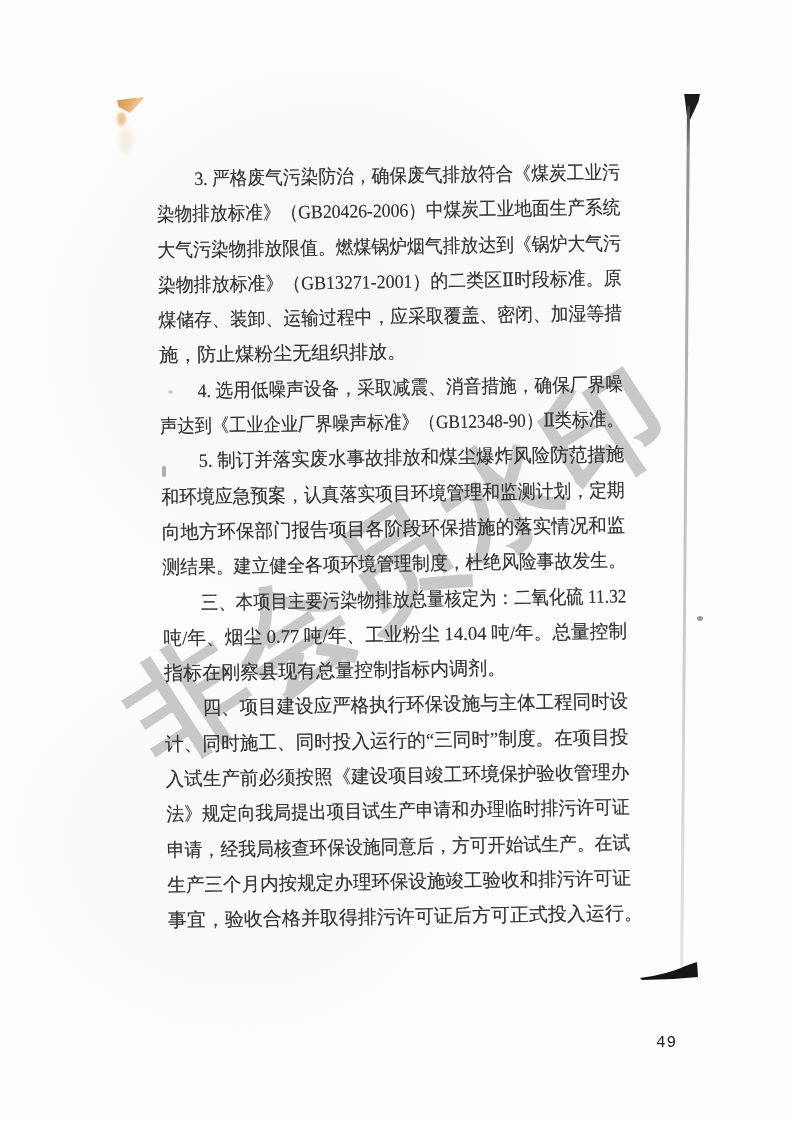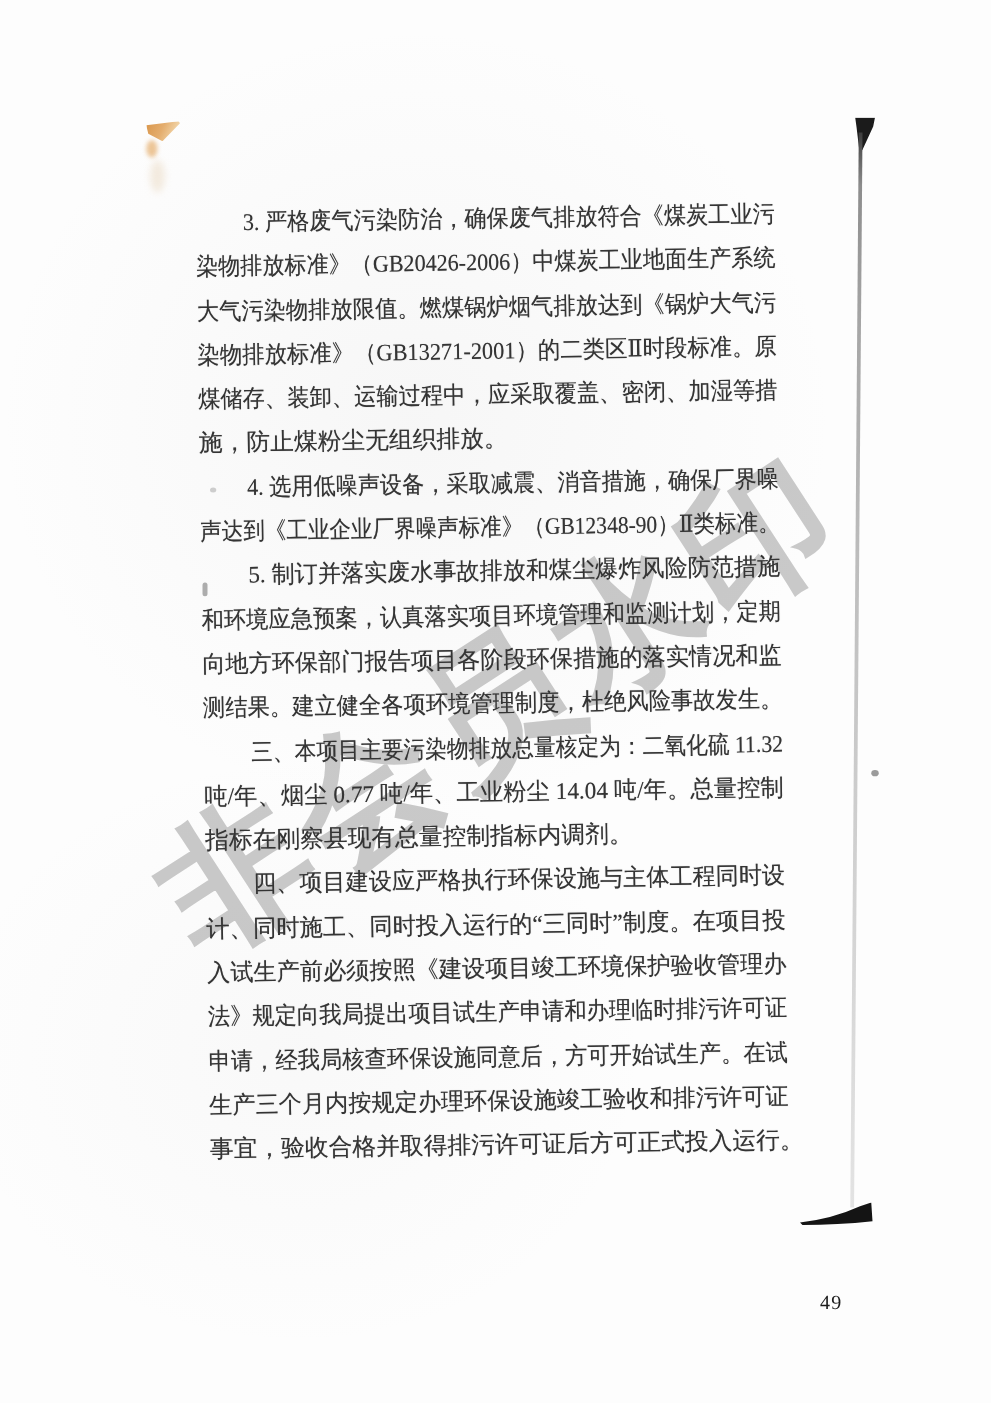--- a/index.html
+++ b/index.html
@@ -52,20 +52,21 @@
     white-space:nowrap;
   }
 
   .page-number{
     position:absolute;
     left:656px; top:1034px;
     font-size:16px;
     letter-spacing:1px;
     color:#1c1c1c;
     z-index:2;
+    font-family:Liberation Mono, monospace;
   }
 
   
   .corner-sticker{
     position:absolute;
     left:117px; top:97px;
     width:27px; height:16px;
     background:linear-gradient(115deg,#d9964b 0%,#e4ad6d 45%,#f3d9ae 85%,#f9ecd6 100%);
     clip-path:polygon(0% 20%, 96% 0%, 100% 10%, 48% 100%, 6% 62%);
     z-index:3;

